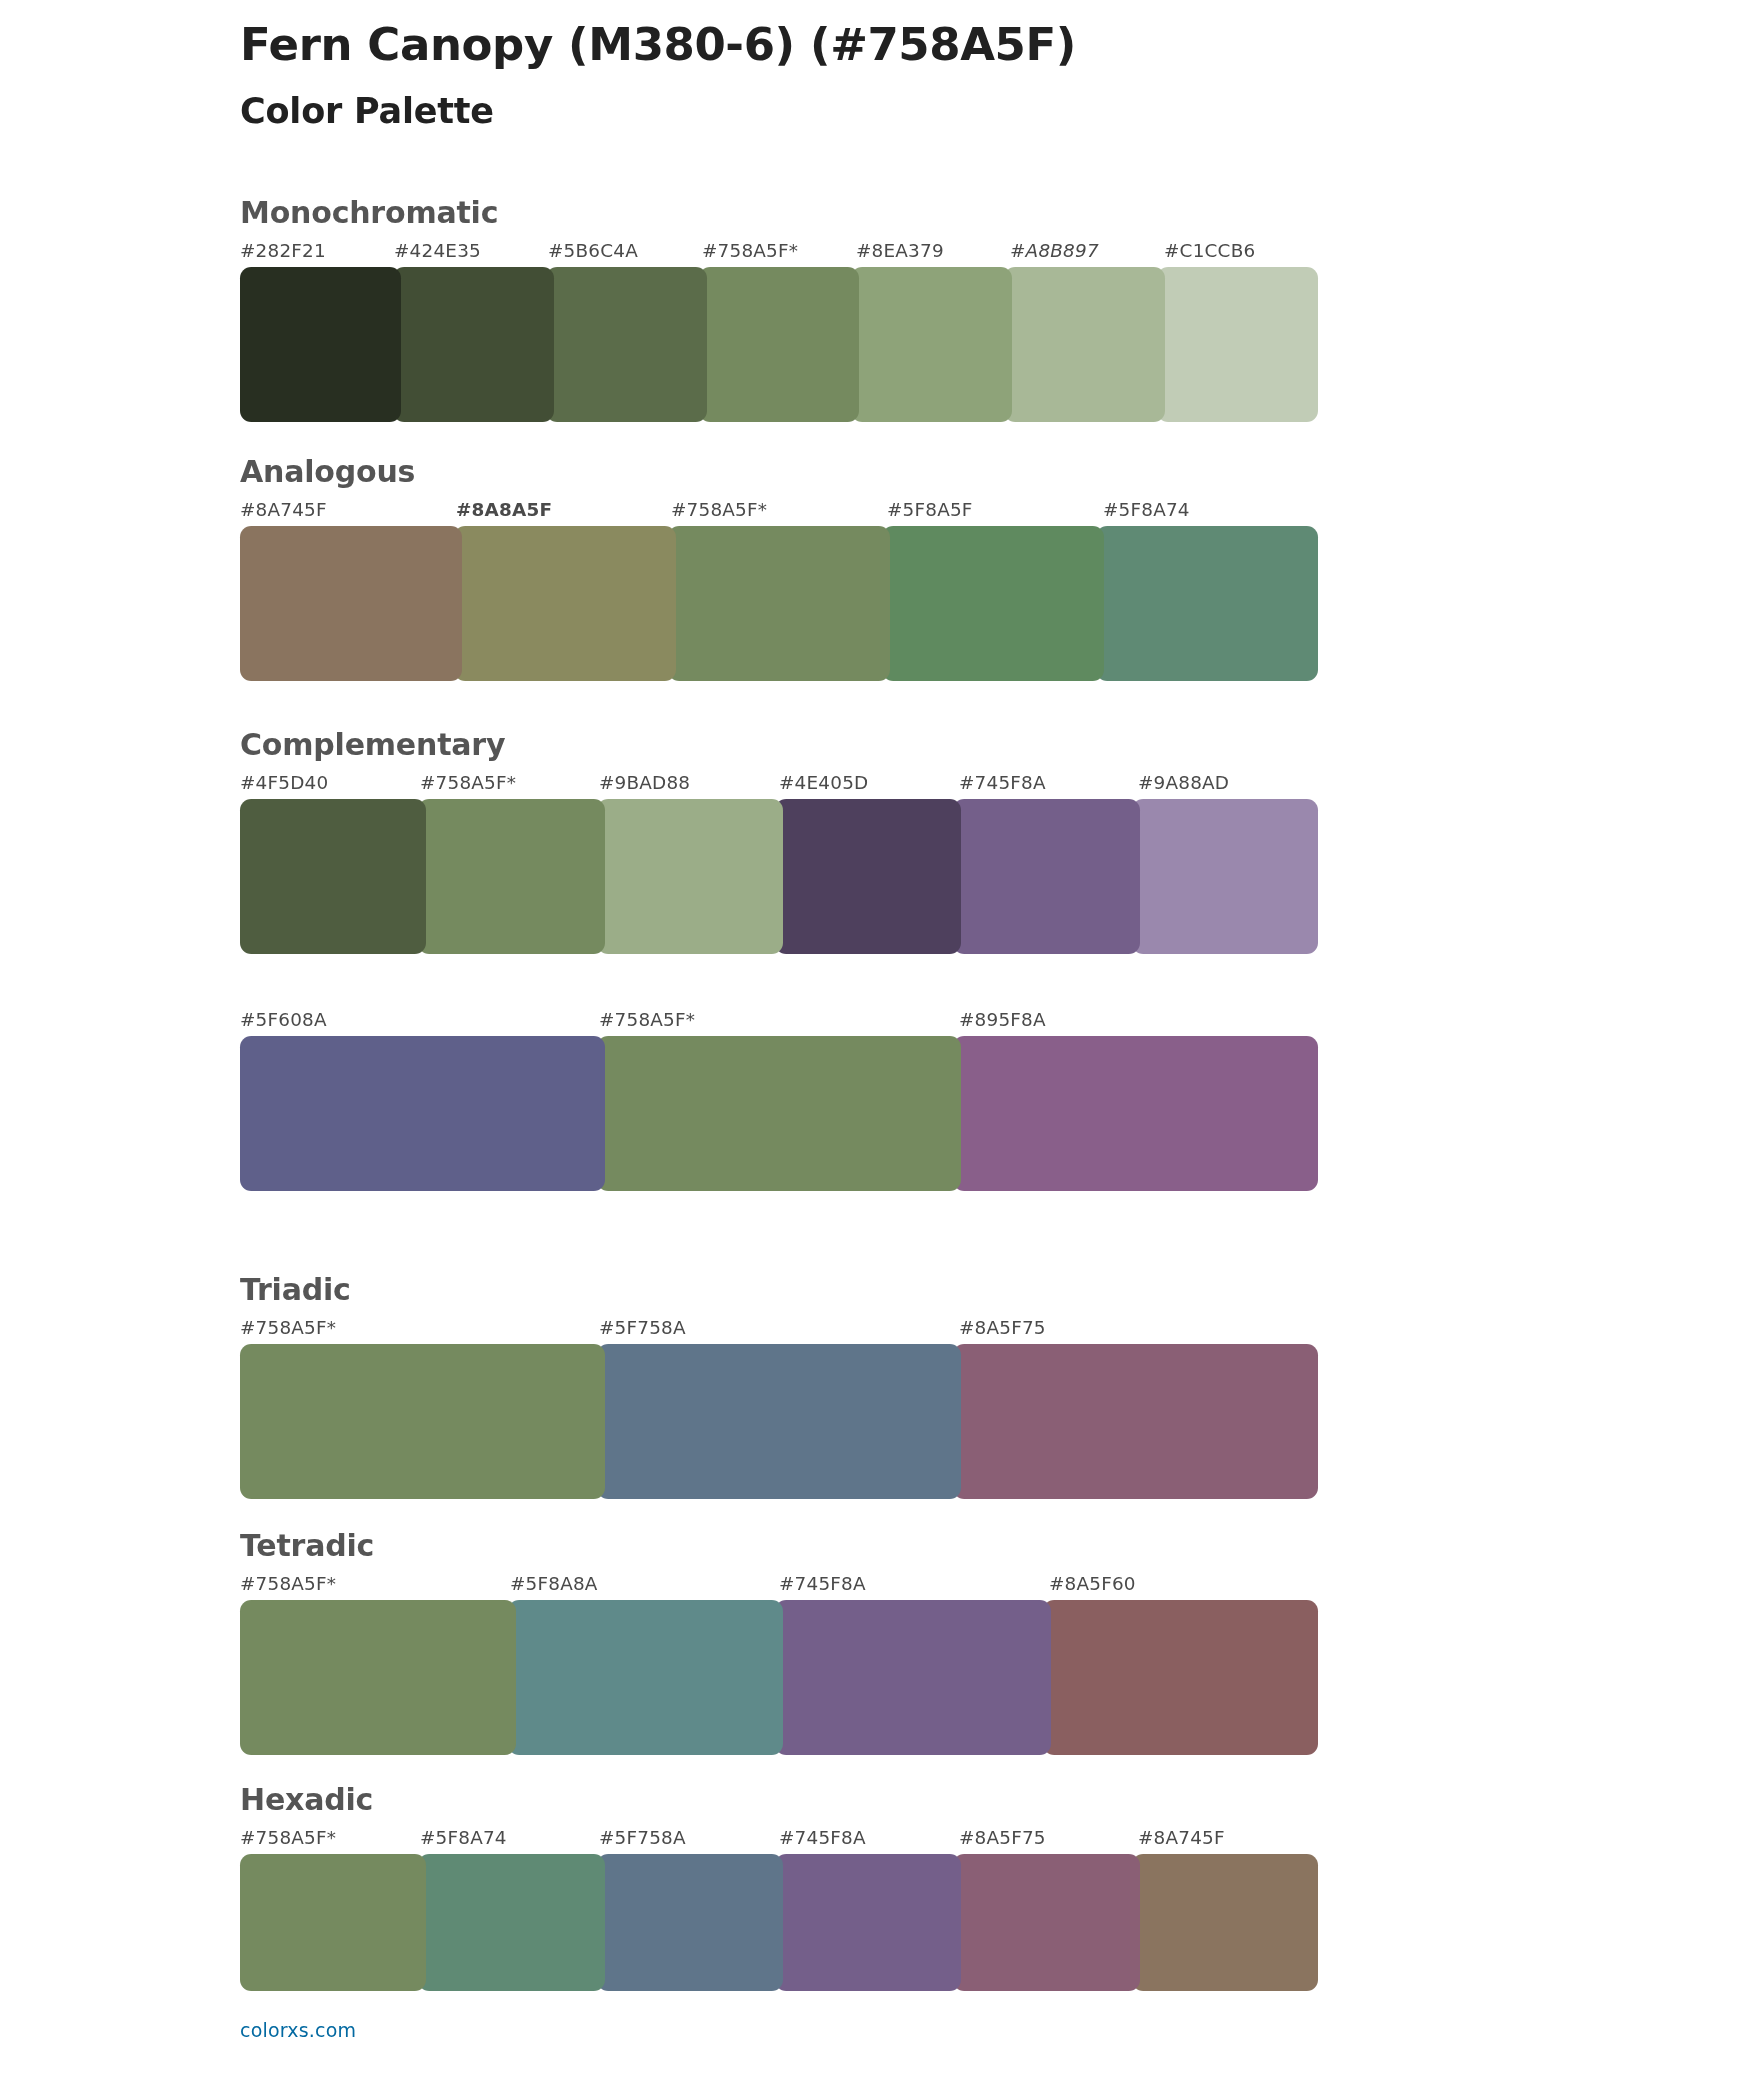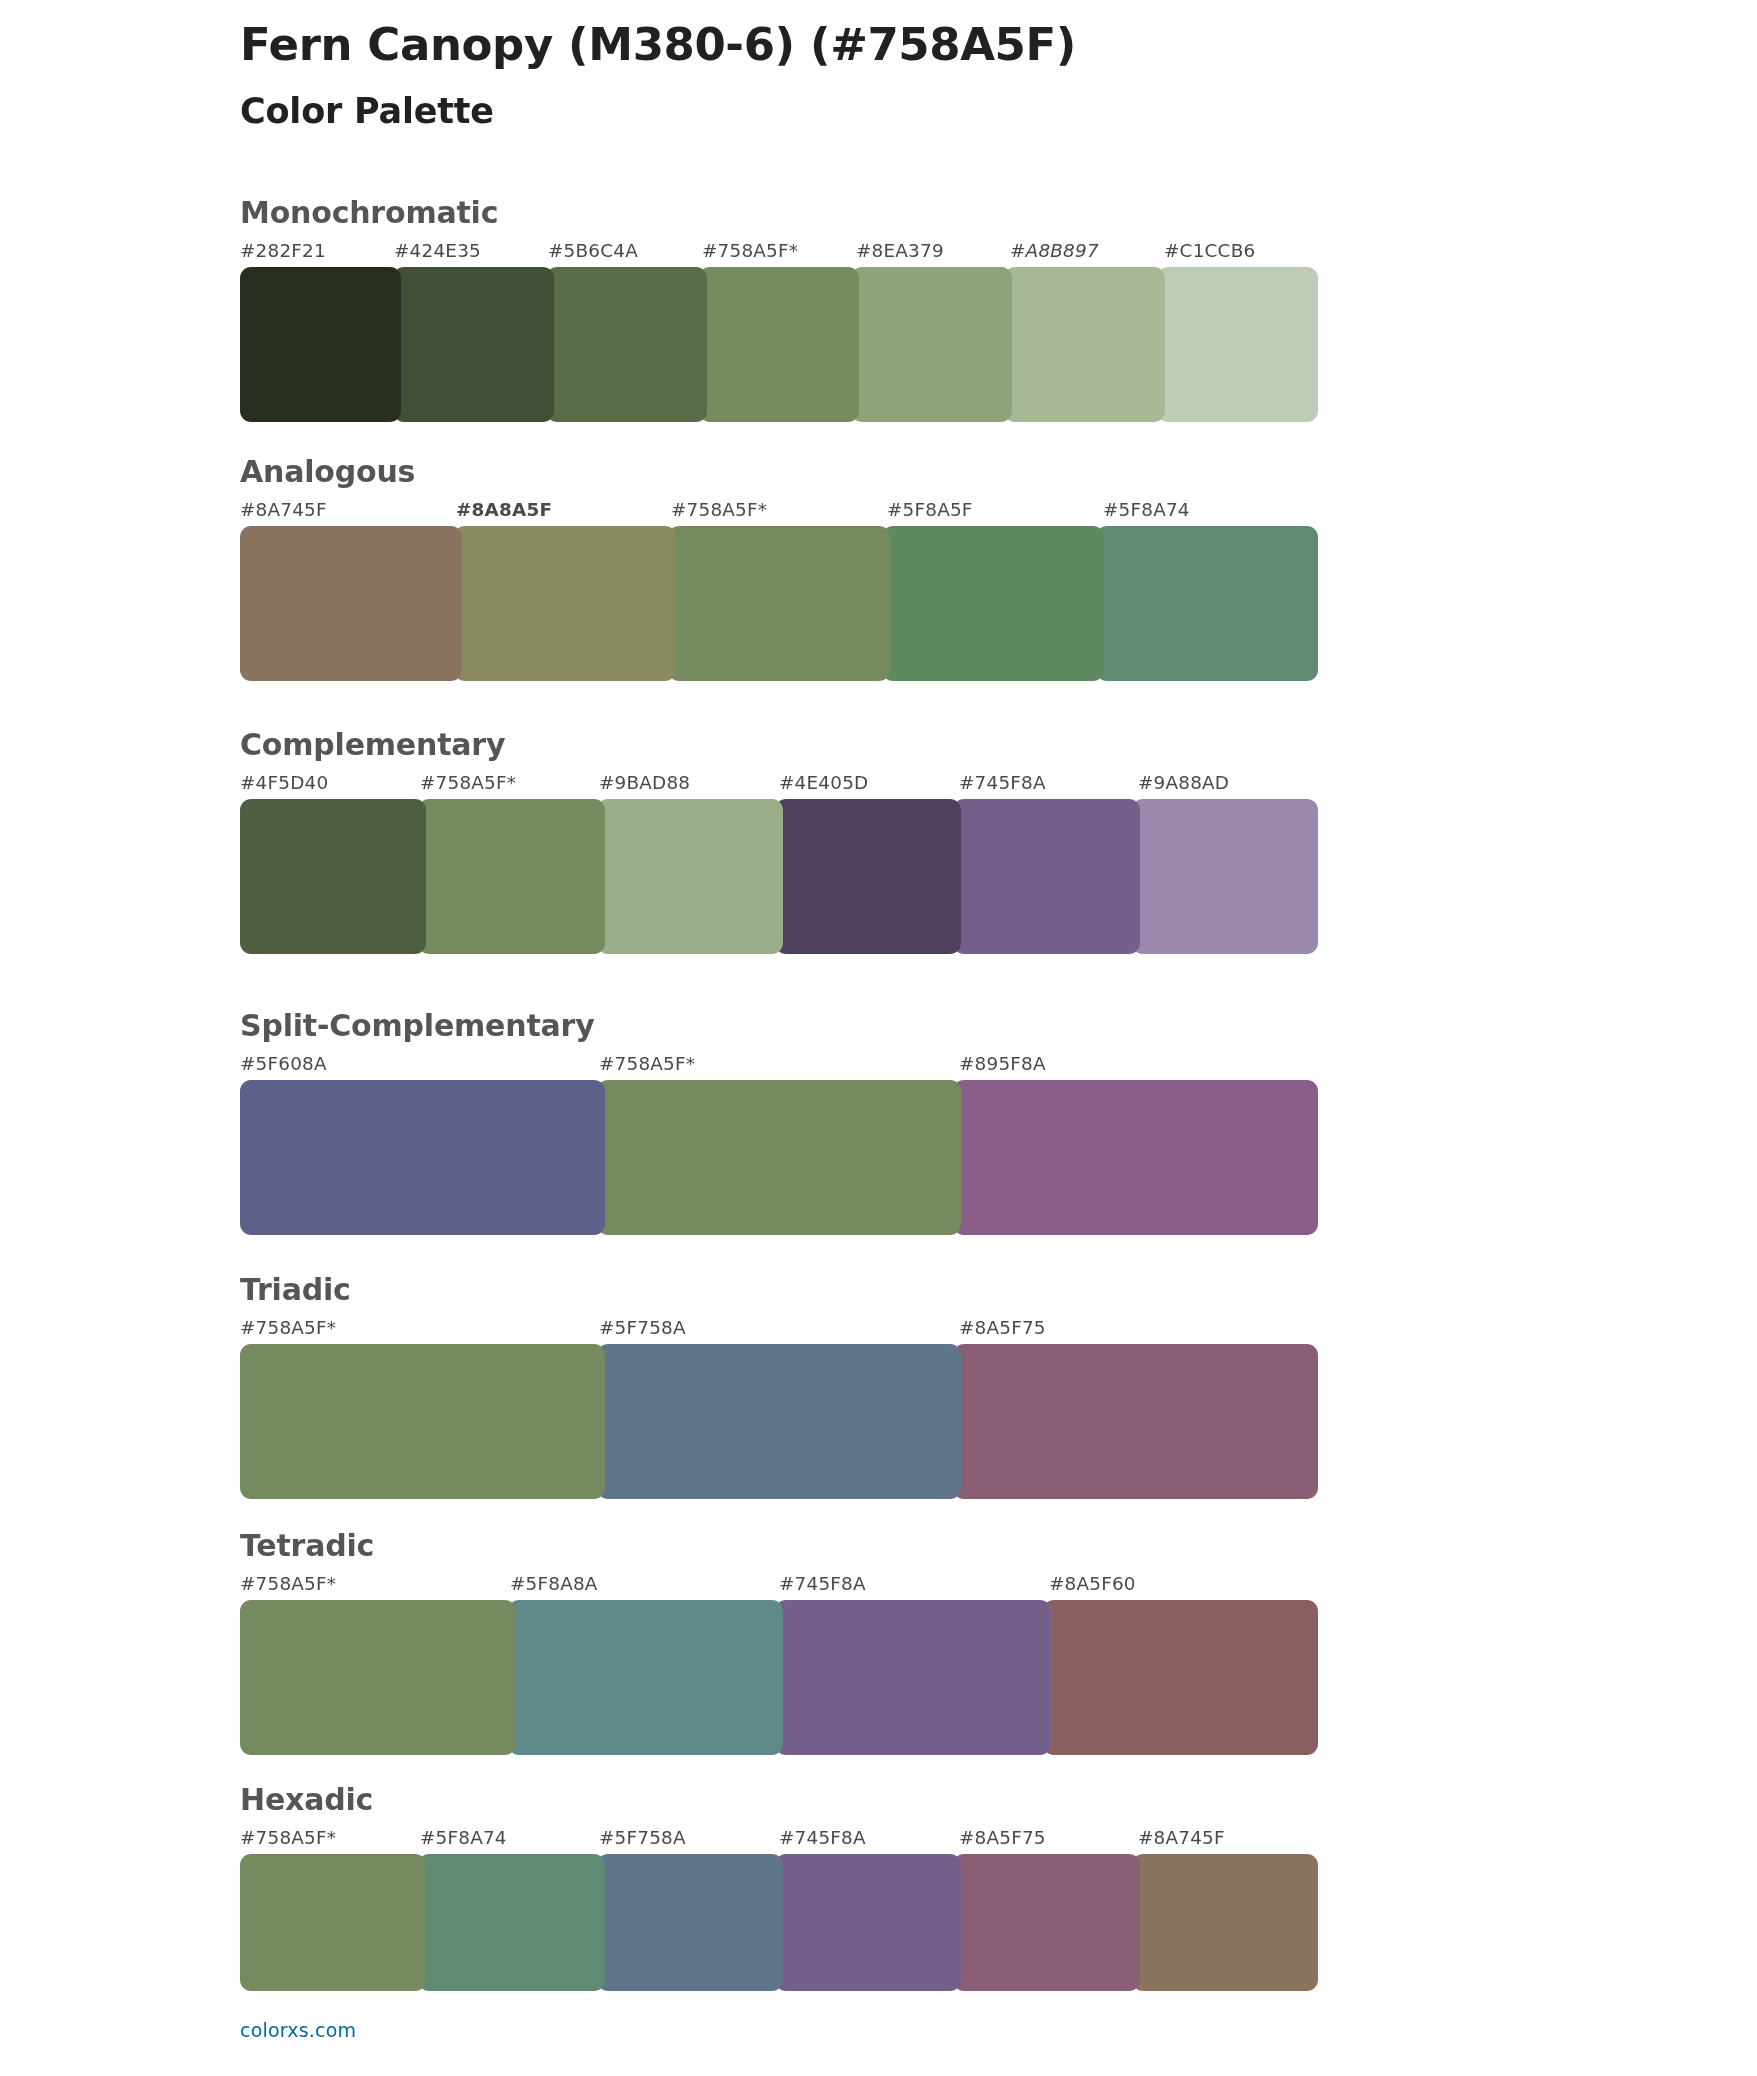--- a/index.html
+++ b/index.html
@@ -170,21 +170,20 @@
         <div class="swatch-row" style="height: 155px;">
           <div class="swatch" title="#4F5D40" style="background: rgb(79, 93, 64); z-index: 6;"></div>
           <div class="swatch" title="#758A5F*" style="background: rgb(117, 138, 95); margin-left: -8px; z-index: 5;"></div>
           <div class="swatch" title="#9BAD88" style="background: rgb(155, 173, 136); margin-left: -8px; z-index: 4;"></div>
           <div class="swatch" title="#4E405D" style="background: rgb(78, 64, 93); margin-left: -8px; z-index: 3;"></div>
           <div class="swatch" title="#745F8A" style="background: rgb(116, 95, 138); margin-left: -8px; z-index: 2;"></div>
           <div class="swatch" title="#9A88AD" style="background: rgb(154, 136, 173); margin-left: -8px; z-index: 1;"></div>
         </div>
       </div>
       <div class="palette-section" style="top: 1009px;">
-        <div class="section-heading">Split-Complementary</div>
         <div class="label-row">
           <span class="hex-label" style="left: 0px;">#5F608A</span>
           <span class="hex-label" style="left: 359px;">#758A5F*</span>
           <span class="hex-label" style="left: 719px;">#895F8A</span>
         </div>
         <div class="swatch-row" style="height: 155px;">
           <div class="swatch" title="#5F608A" style="background: rgb(95, 96, 138); z-index: 3;"></div>
           <div class="swatch" title="#758A5F*" style="background: rgb(117, 138, 95); margin-left: -8px; z-index: 2;"></div>
           <div class="swatch" title="#895F8A" style="background: rgb(137, 95, 138); margin-left: -8px; z-index: 1;"></div>
         </div>

